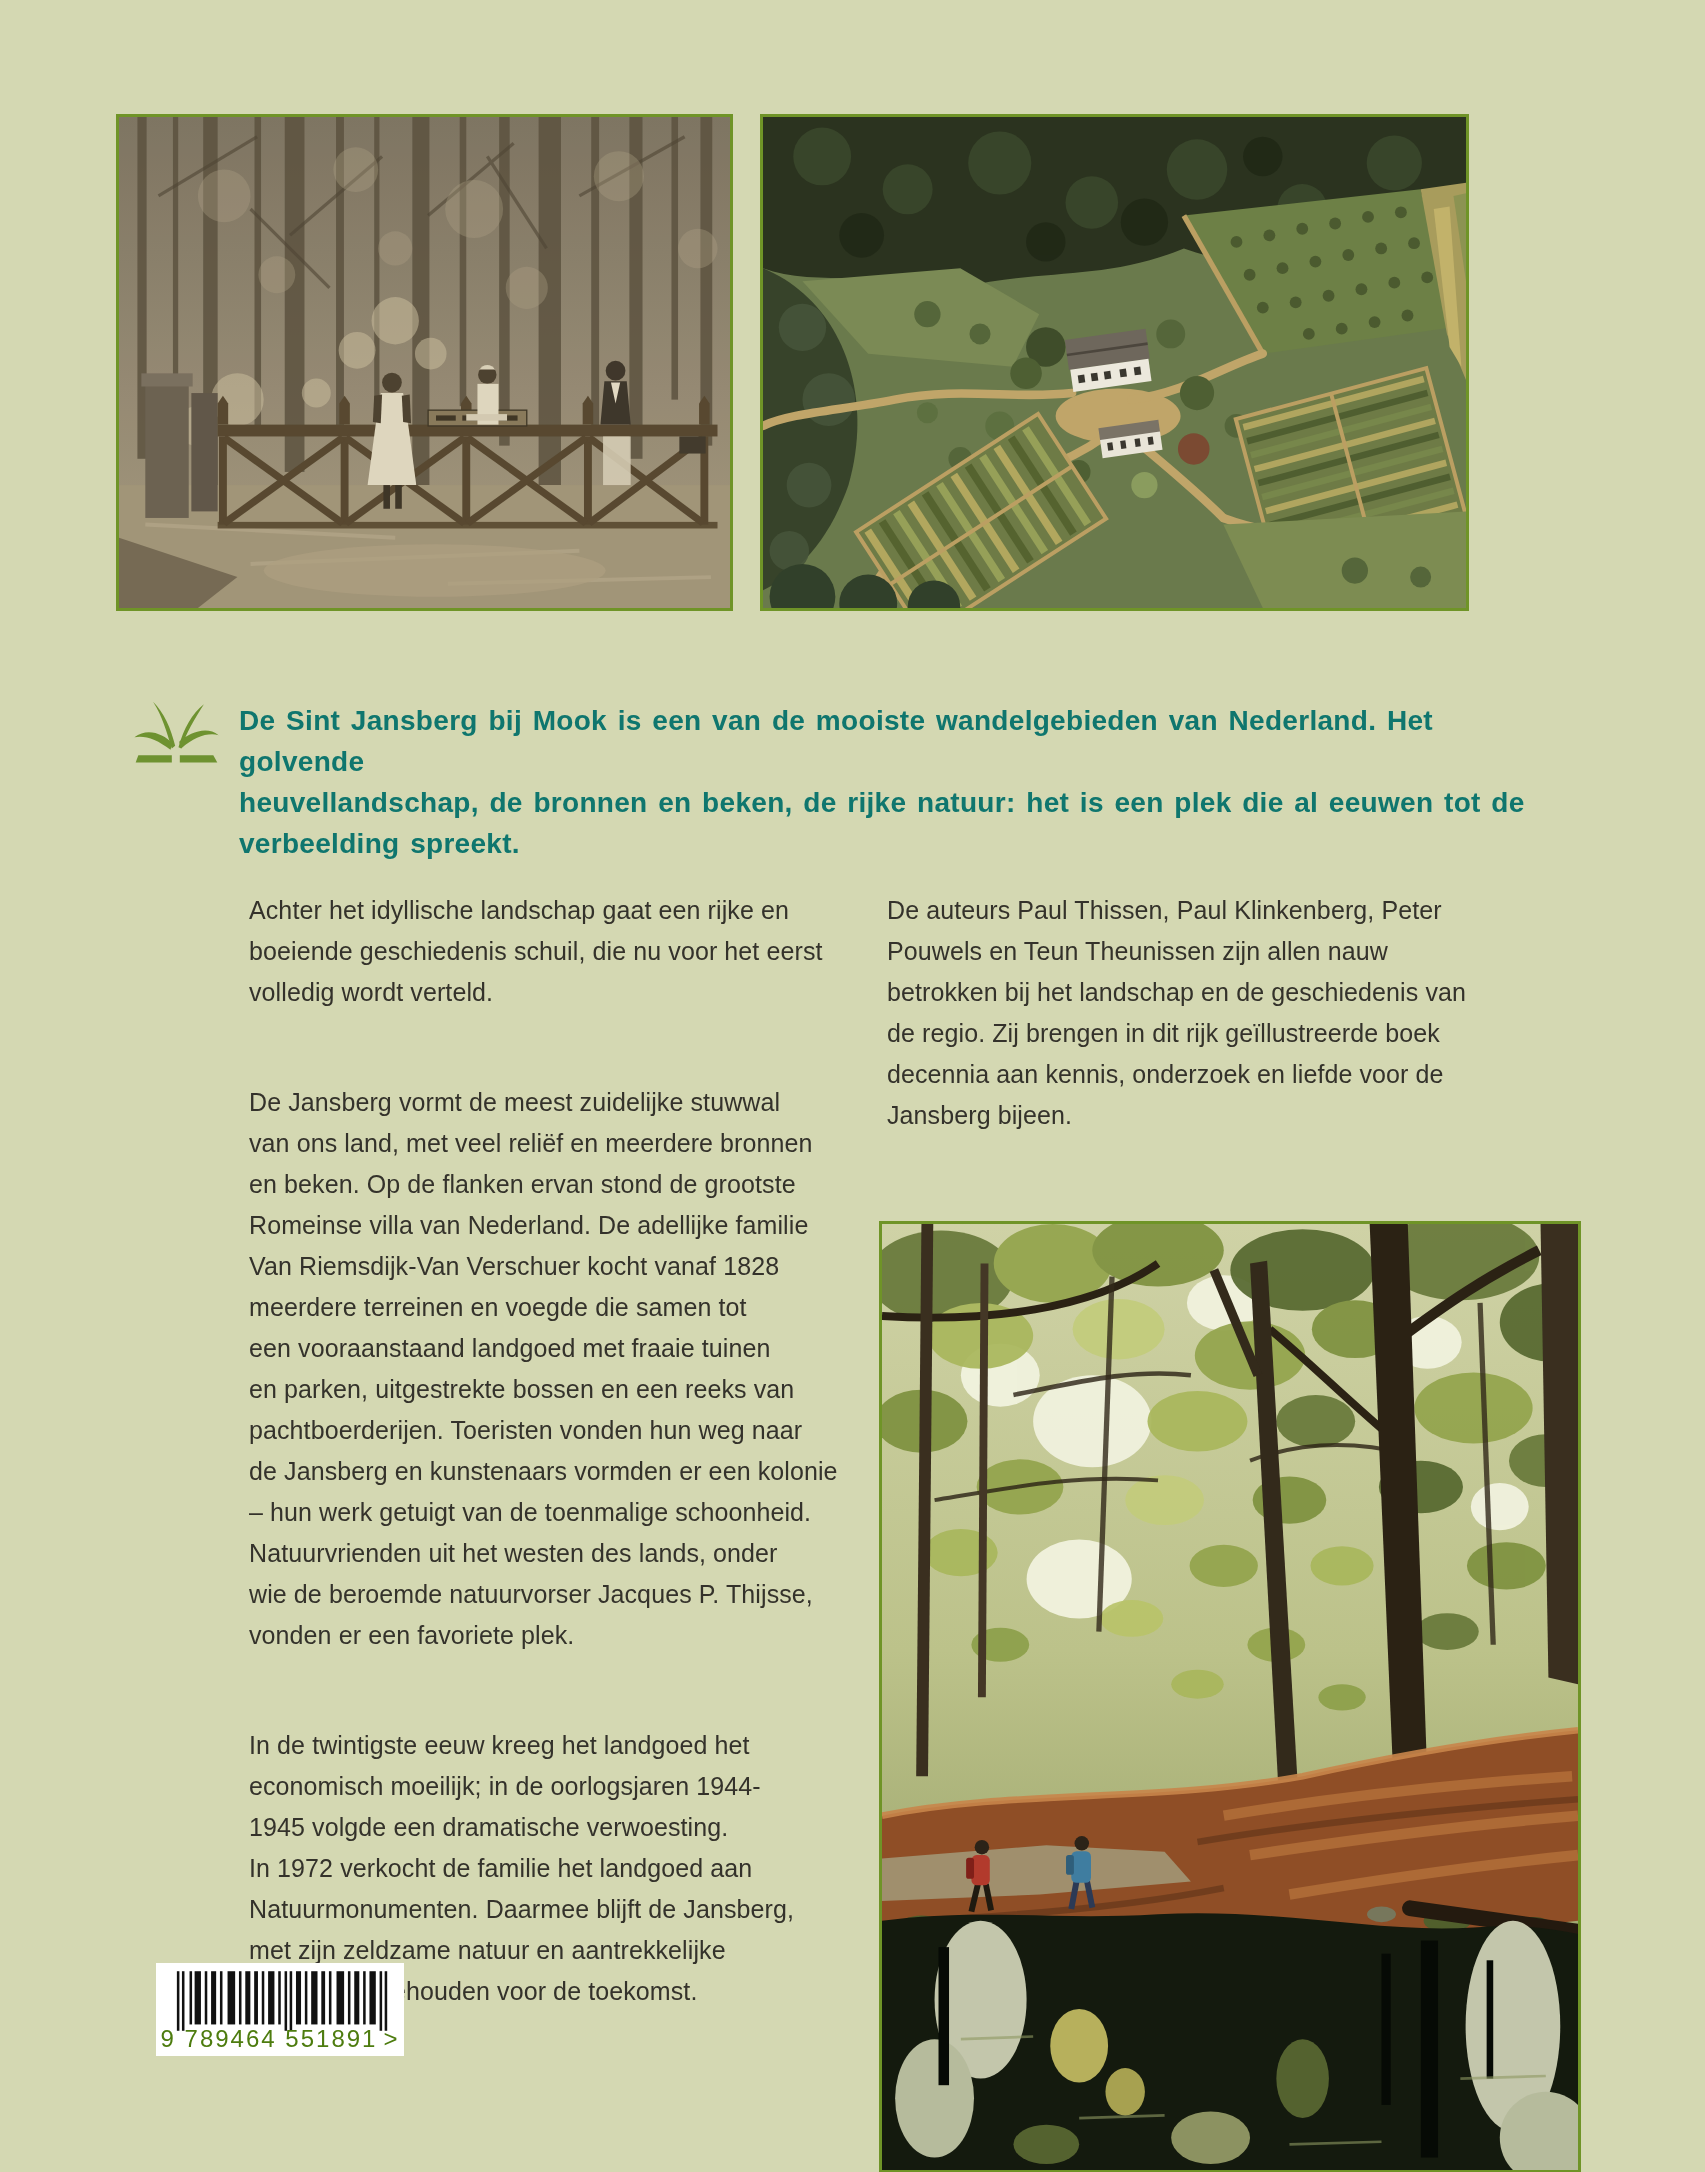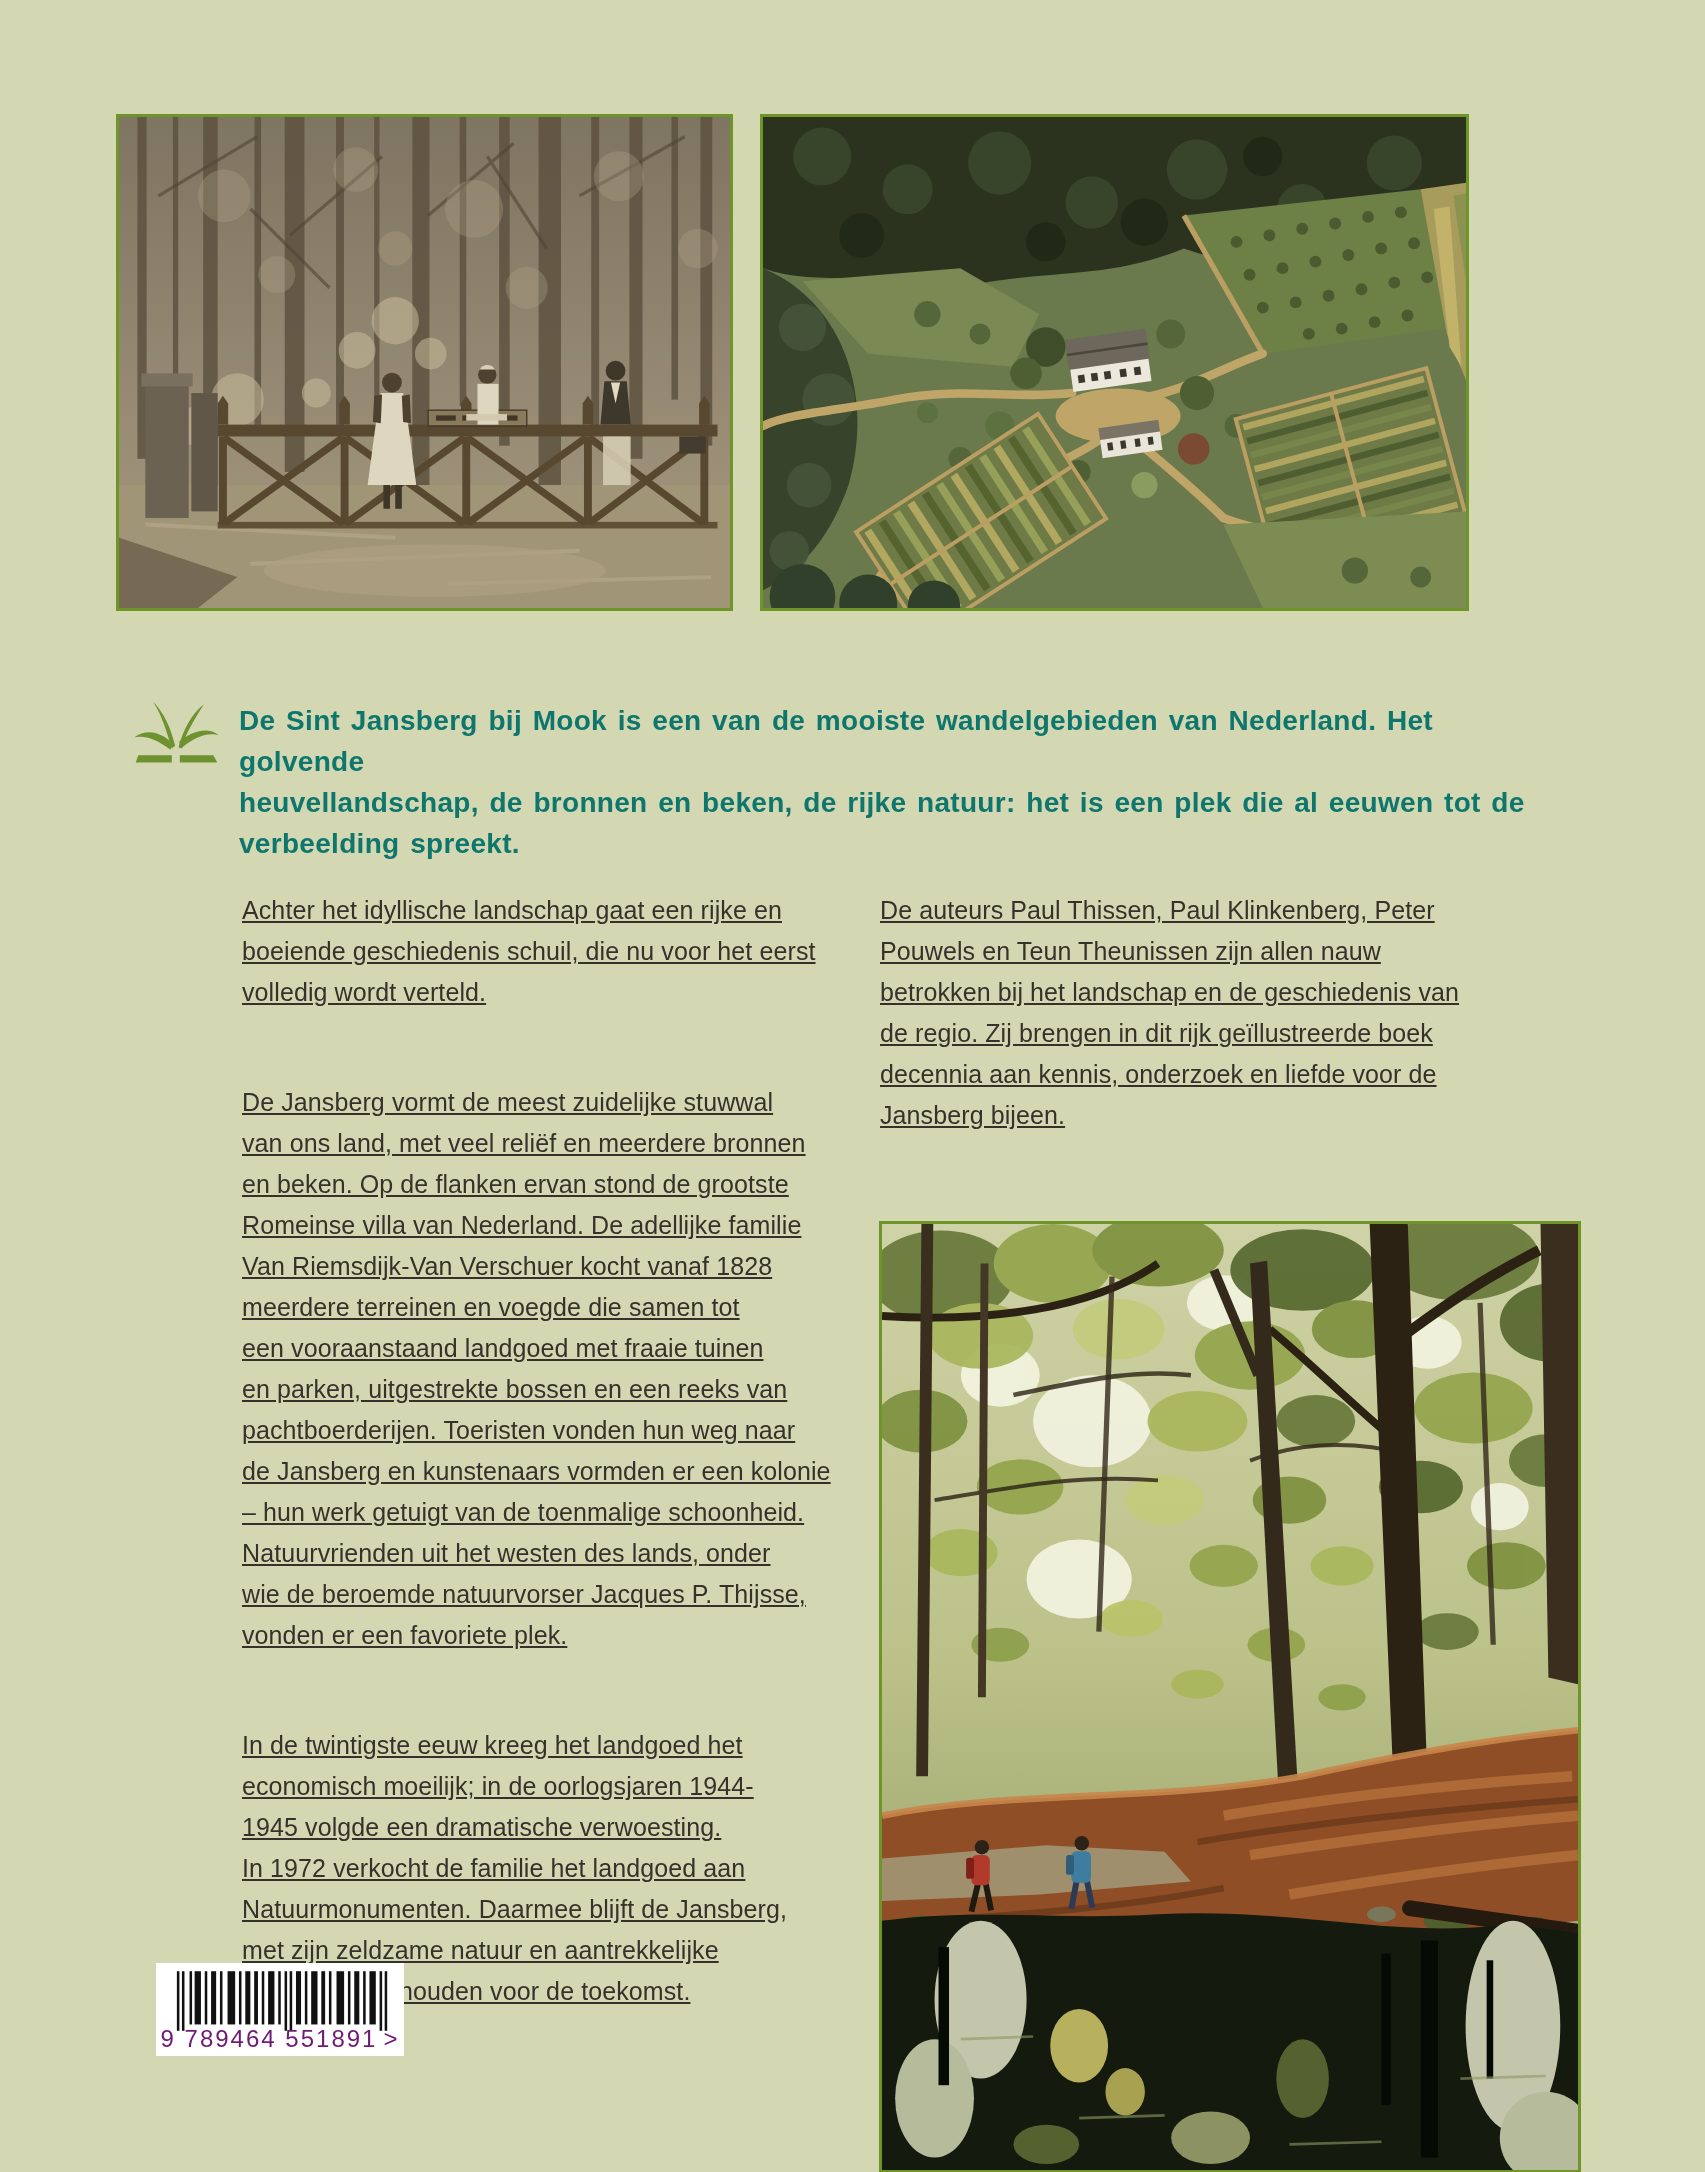--- a/index.html
+++ b/index.html
@@ -30,30 +30,30 @@
     color:#0f766e;white-space:pre-line;letter-spacing:0.3px;
     word-spacing:2.6px;
   }
   .col{
     position:absolute;top:849px;
     font-size:25px;line-height:41px;color:#34322b;
     white-space:pre-line;letter-spacing:0.1px;
   }
   #col-left{left:238px;width:657px;}
   #col-right{left:876px;width:657px;}
-  .col p{margin:0 0 28px 4px;text-decoration:underline;}
+  .col p{margin:0 0 28px 11px;}
 
   #barcode{
     position:absolute;left:156px;top:1963px;width:248px;height:93px;
     background:#ffffff;
   }
   #barcode svg{display:block;position:absolute;left:12px;top:6.6px;}
   #barcode-digits{
     position:absolute;left:0;bottom:2.6px;width:100%;
-    font-size:24px;color:#701a75;letter-spacing:2px;
+    font-size:24px;color:#4d7c0f;letter-spacing:2px;
     display:flex;justify-content:center;gap:6px;
     font-family:"Liberation Sans",sans-serif;
   }
 </style>
 </head>
 <body>
 
 <div class="photo" id="photo-gate">
   <svg viewBox="0 0 929 747" preserveAspectRatio="none">
     <defs>

